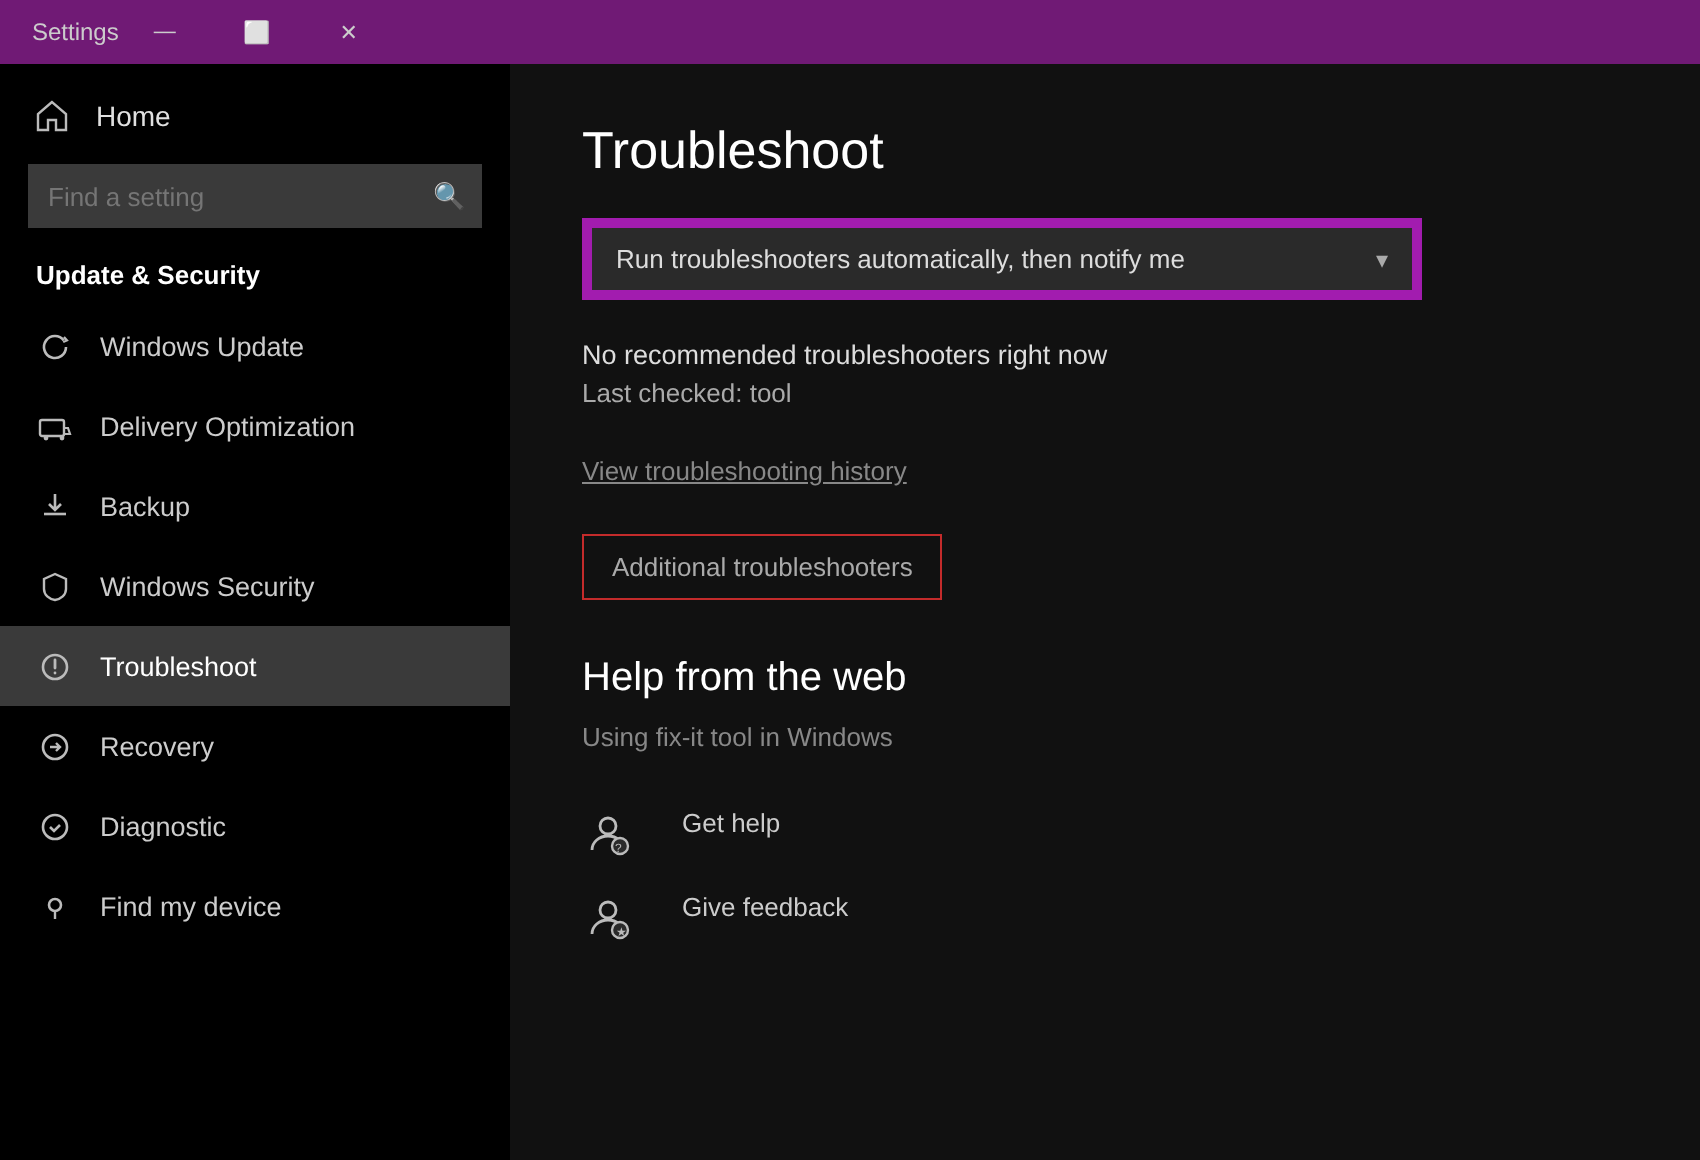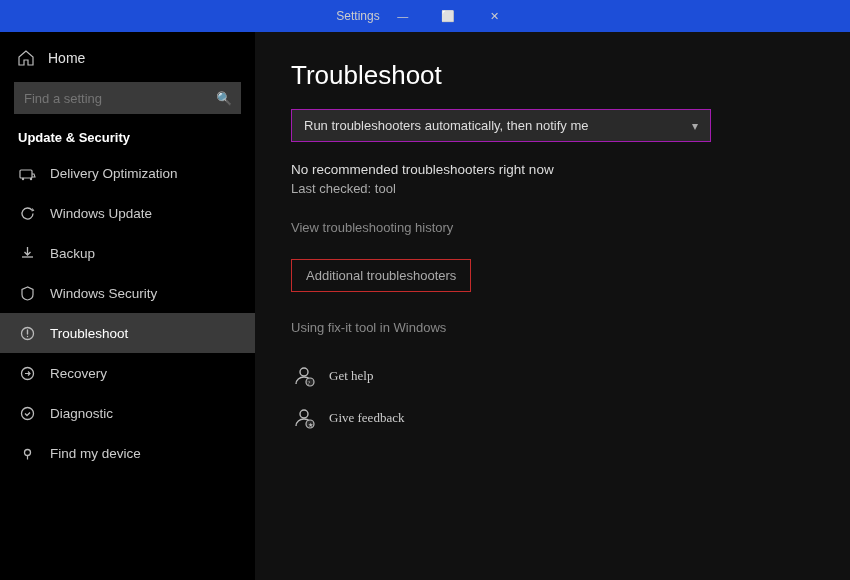--- a/index.html
+++ b/index.html
@@ -10,24 +10,24 @@
       font-family: 'Segoe UI', sans-serif;
       color: #e0e0e0;
       overflow: hidden;
       display: flex;
       flex-direction: column;
     }
 
     
     .titlebar {
       height: 32px;
-      background: #1d4ed8;
-      display: flex;
-      align-items: center;
-      justify-content: center;
+      background: #701a75;
+      display: flex;
+      align-items: center;
+      justify-content: flex-start;
       padding: 0 12px 0 16px;
       flex-shrink: 0;
     }
     .titlebar-title {
       font-size: 12px;
       color: #ccc;
     }
     .titlebar-controls {
       display: flex;
       gap: 0;
@@ -137,21 +137,21 @@
       font-size: 26px;
       font-weight: 300;
       color: #fff;
       margin-bottom: 18px;
     }
     .dropdown-selector {
       display: flex;
       align-items: center;
       justify-content: space-between;
       background: #2a2a2a;
-      border: 1px solid #a21caf;
+      border: 5px solid #a21caf;
       padding: 8px 12px;
       cursor: pointer;
       max-width: 420px;
       font-size: 13px;
       color: #ddd;
       margin-bottom: 20px;
     }
     .dropdown-selector .chevron {
       font-size: 12px;
       color: #aaa;
@@ -176,20 +176,21 @@
       color: #aaa;
       margin-bottom: 24px;
     }
 
     .view-history-link {
       font-size: 13px;
       color: #888;
       cursor: pointer;
       margin-bottom: 24px;
       display: block;
+      text-decoration: underline;
     }
 
     .additional-troubleshooters-btn {
       display: inline-block;
       border: 1px solid #c42b2b;
       padding: 8px 14px;
       font-size: 13px;
       color: #aaa;
       cursor: pointer;
       margin-bottom: 28px;
@@ -202,27 +203,26 @@
       margin-bottom: 10px;
     }
     .section-desc {
       font-size: 13px;
       color: #888;
       margin-bottom: 20px;
     }
 
     .help-item {
       display: flex;
-      align-items: center;
-      gap: 12px;
+      align-items: flex-start;
+      gap: 24px;
       padding: 8px 0;
       cursor: pointer;
       font-size: 13px;
       color: #ccc;
-      font-family: Liberation Serif, serif;
     }
     .help-item .help-icon {
       width: 26px;
       height: 26px;
       display: flex;
       align-items: center;
       justify-content: center;
       color: #bbb;
     }
 
@@ -257,42 +257,42 @@
     <div class="sidebar-search">
       <input type="text" placeholder="Find a setting" style="">
       <span class="search-icon">🔍</span>
     </div>
 
     <div class="sidebar-section-title">Update &amp; Security</div>
 
     <div class="sidebar-item">
       <span class="icon">
         <svg width="17" height="17" viewBox="0 0 17 17" fill="none">
+          <path d="M14 8.5a5.5 5.5 0 11-1.1-3.3" stroke="#bbb" stroke-width="1.3" fill="none"></path>
+          <path d="M13 3.5l1.5 1.7-1.9.8" stroke="#bbb" stroke-width="1.1" fill="none"></path>
+        </svg>
+      </span>
+      <span>Windows Update</span>
+    </div>
+
+    <div class="sidebar-item">
+      <span class="icon">
+        <svg width="17" height="17" viewBox="0 0 17 17" fill="none">
           <rect x="1" y="5" width="12" height="8" rx="1" stroke="#bbb" stroke-width="1.2" fill="none"></rect>
           <path d="M13 9h2l1 3h-3" stroke="#bbb" stroke-width="1.1" fill="none"></path>
           <circle cx="4" cy="14" r="1.2" fill="#bbb"></circle>
           <circle cx="12" cy="14" r="1.2" fill="#bbb"></circle>
         </svg>
       </span>
       <span>Delivery Optimization</span>
     </div>
 
     <div class="sidebar-item">
       <span class="icon">
         <svg width="17" height="17" viewBox="0 0 17 17" fill="none">
-          <path d="M14 8.5a5.5 5.5 0 11-1.1-3.3" stroke="#bbb" stroke-width="1.3" fill="none"></path>
-          <path d="M13 3.5l1.5 1.7-1.9.8" stroke="#bbb" stroke-width="1.1" fill="none"></path>
-        </svg>
-      </span>
-      <span>Windows Update</span>
-    </div>
-
-    <div class="sidebar-item">
-      <span class="icon">
-        <svg width="17" height="17" viewBox="0 0 17 17" fill="none">
           <path d="M8.5 2v8M5.5 7l3 3 3-3" stroke="#bbb" stroke-width="1.3" fill="none"></path>
           <path d="M3 12h11" stroke="#bbb" stroke-width="1.3"></path>
         </svg>
       </span>
       <span>Backup</span>
     </div>
 
     <div class="sidebar-item">
       <span class="icon">
         <svg width="17" height="17" viewBox="0 0 17 17" fill="none">
@@ -362,20 +362,21 @@
     <div class="no-troubleshooters">No recommended troubleshooters right now</div>
     <div class="last-checked">Last checked: tool</div>
 
     
     <a class="view-history-link">View troubleshooting history</a>
 
     
     <div class="additional-troubleshooters-btn">Additional troubleshooters</div>
 
     
+    <h2 class="section-heading">Help from the web</h2>
     <p class="section-desc">Using fix-it tool in Windows</p>
 
     <div class="help-item">
       <span class="help-icon">
         <svg width="24" height="24" viewBox="0 0 24 24" fill="none">
           <circle cx="12" cy="8" r="4" stroke="#bbb" stroke-width="1.4" fill="none"></circle>
           <path d="M4 20c0-4 3.6-7 8-7s8 3 8 7" stroke="#bbb" stroke-width="1.4" fill="none"></path>
           <circle cx="18" cy="18" r="4" fill="#2a2a2a" stroke="#bbb" stroke-width="1.2"></circle>
           <text x="15.5" y="21" font-size="6" fill="#bbb">?</text>
         </svg>

